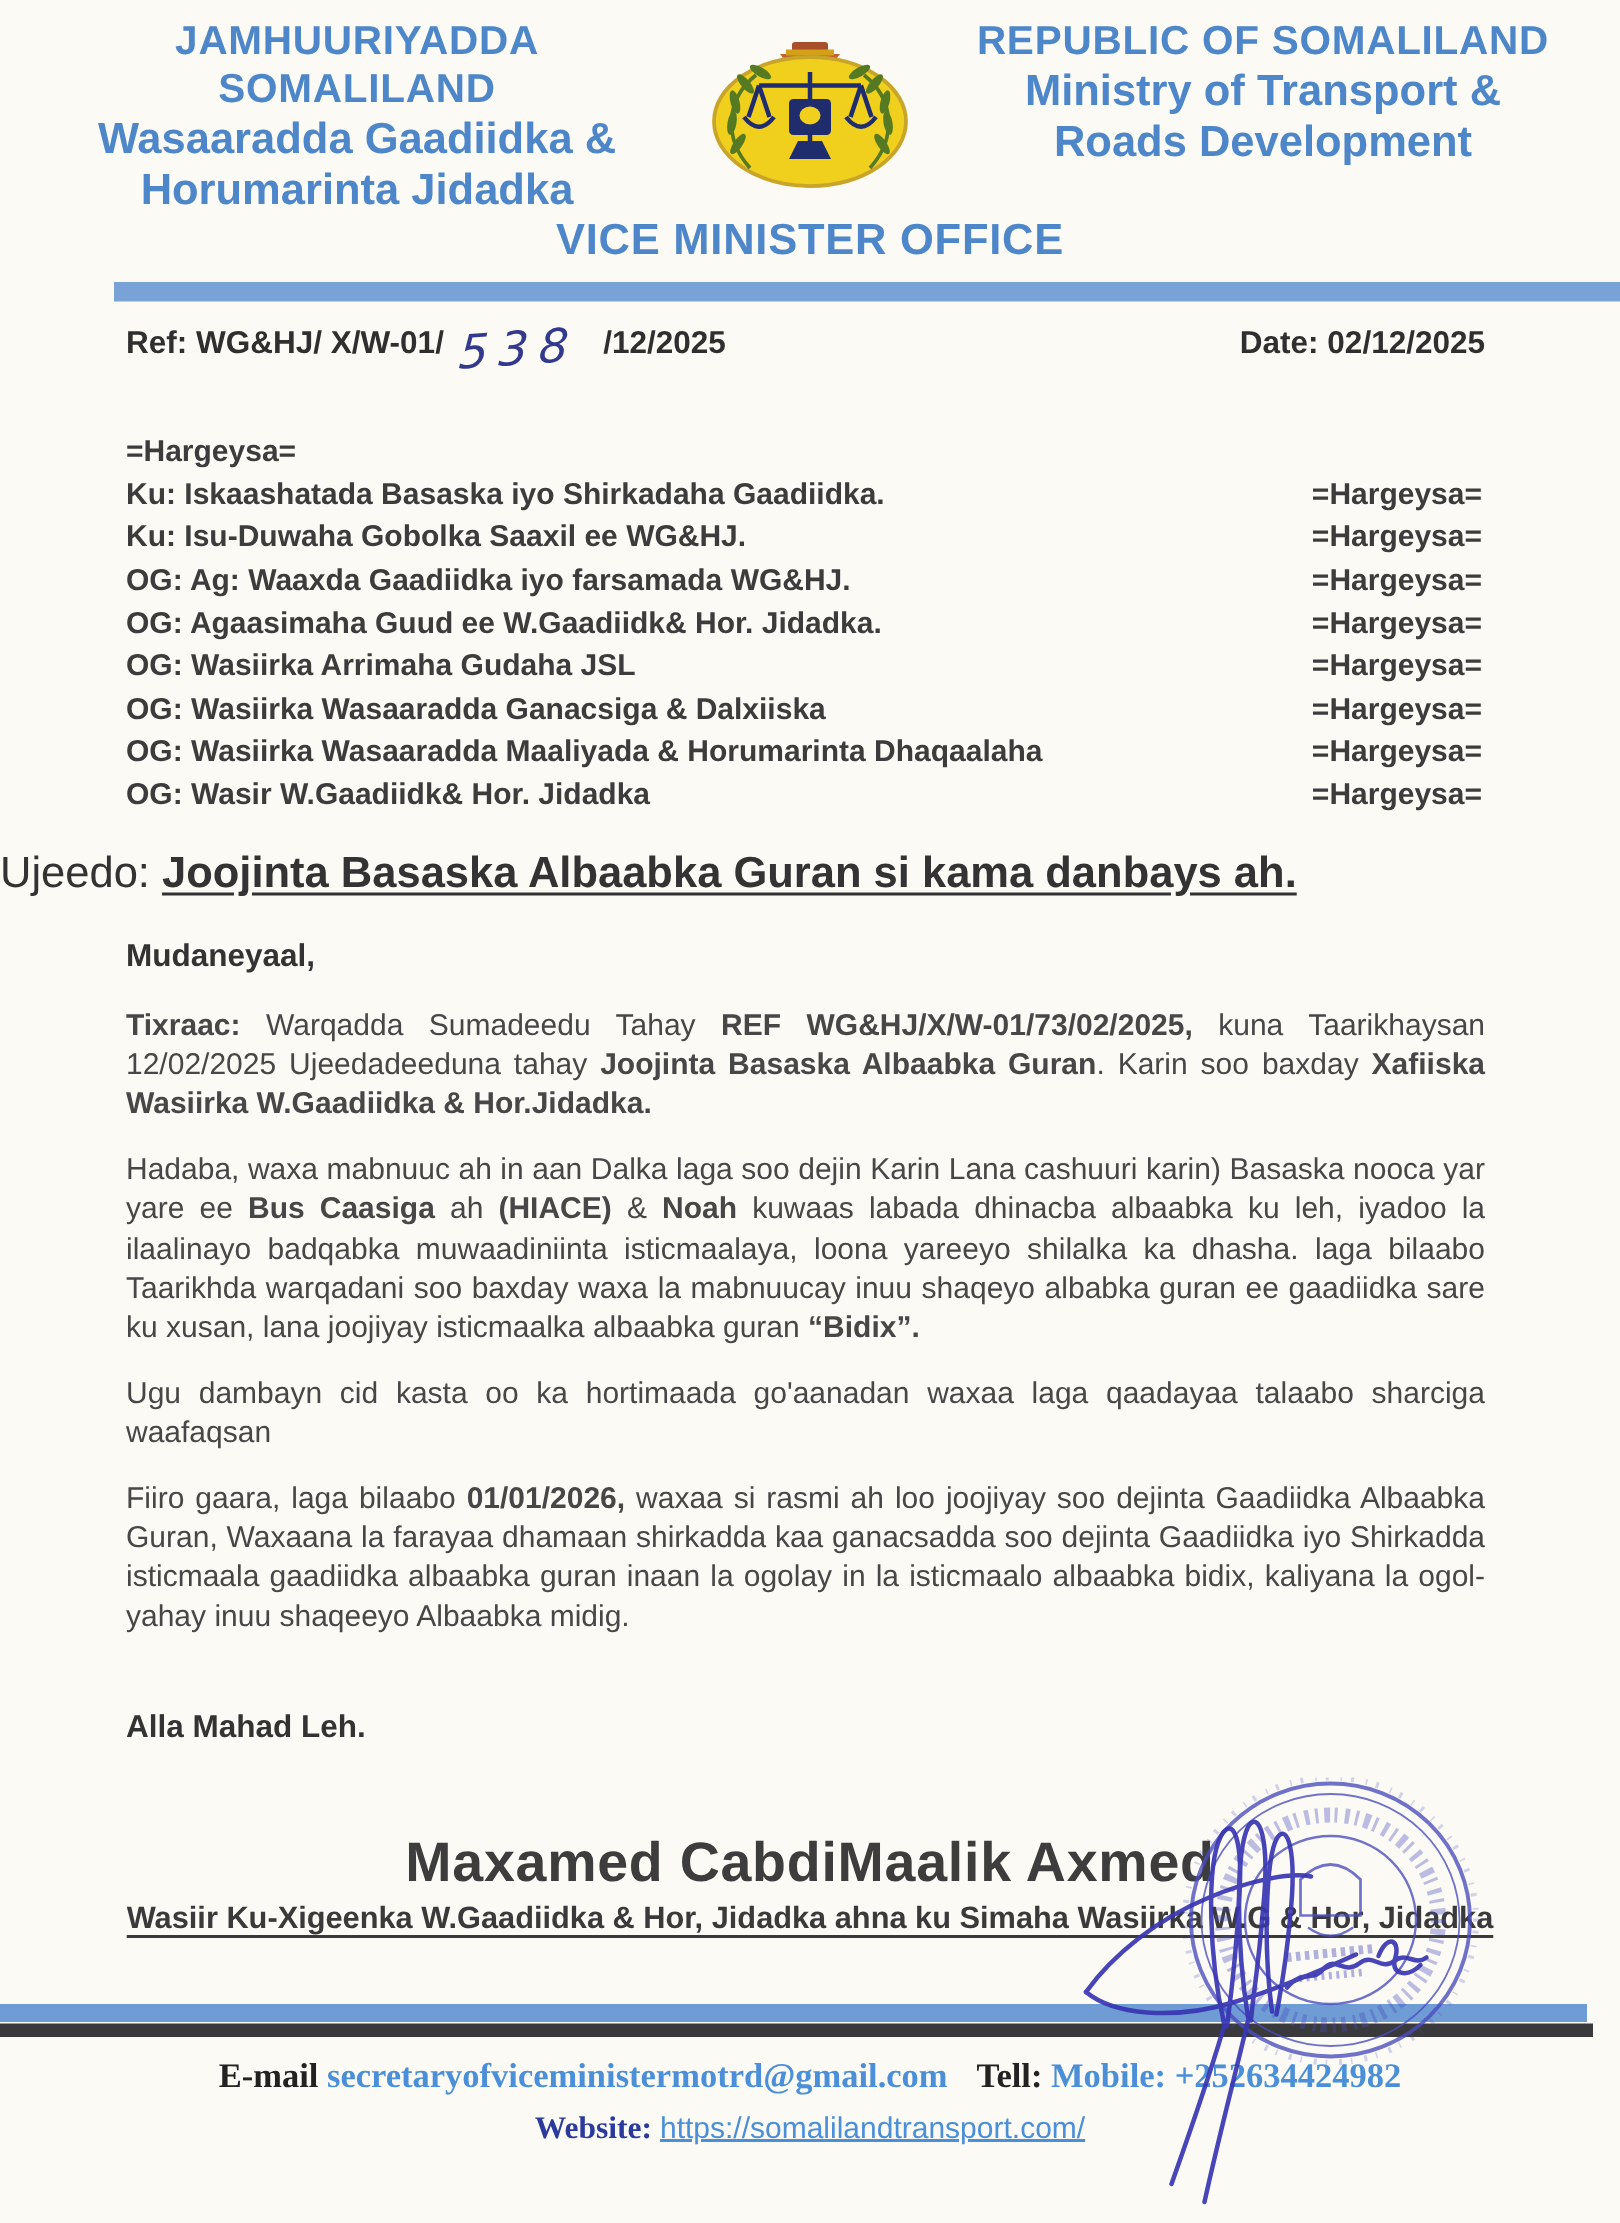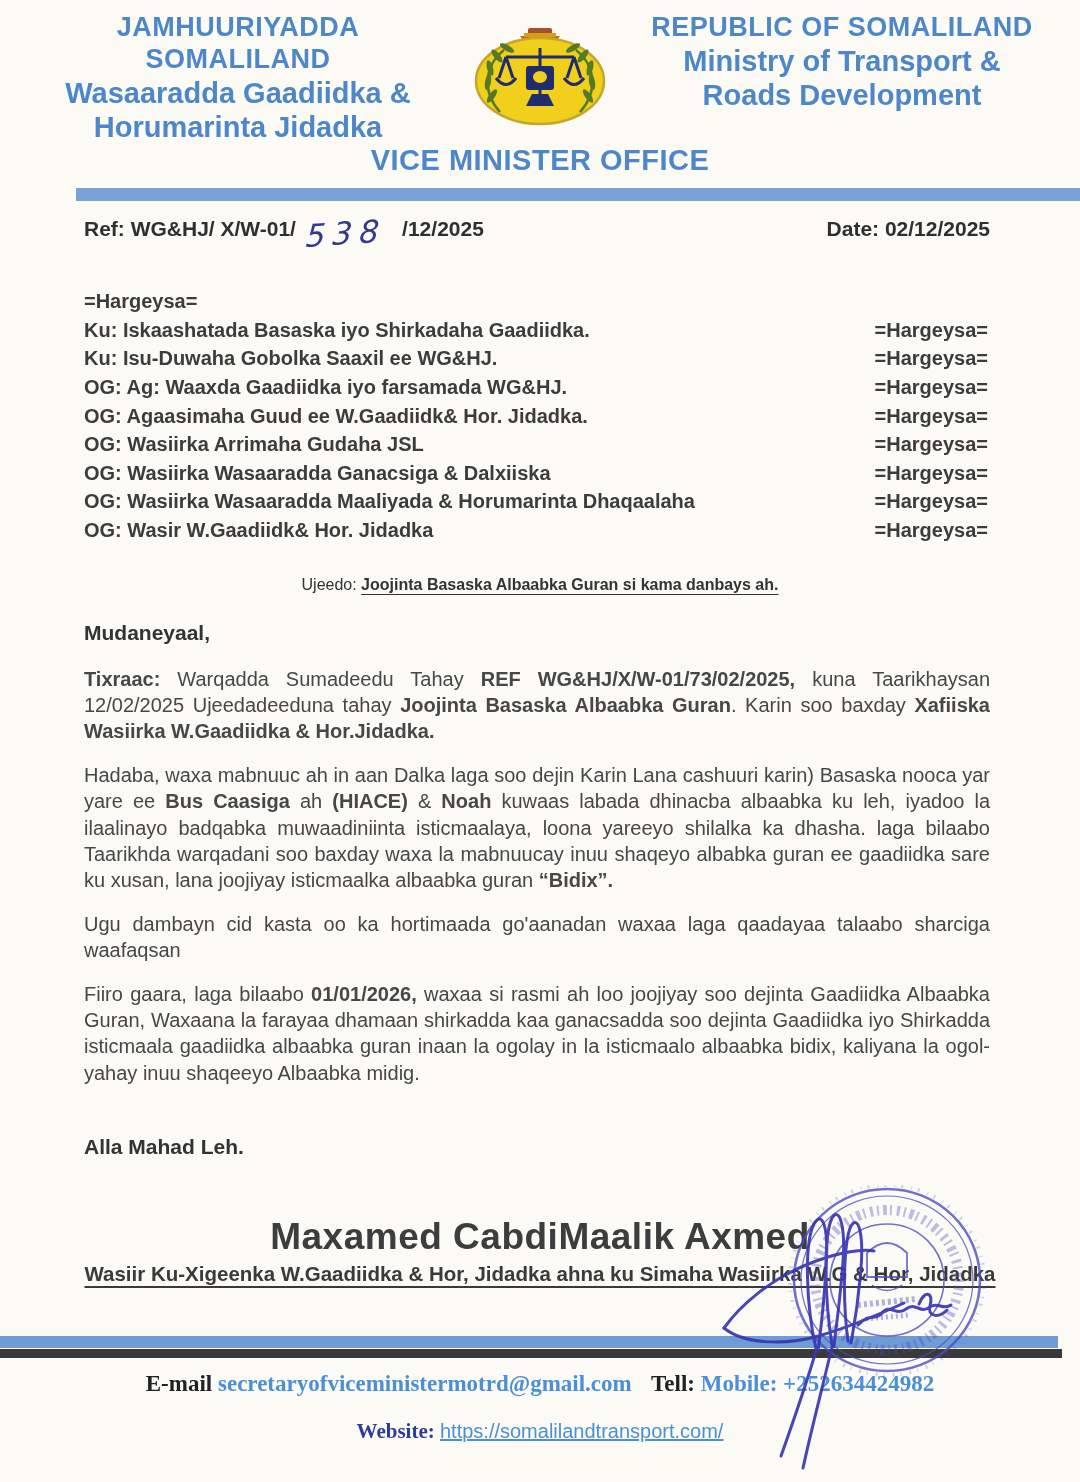--- a/index.html
+++ b/index.html
@@ -27,21 +27,21 @@
   .handwritten{
     display:inline-block;font-family:"DejaVu Sans",sans-serif;font-style:italic;font-weight:400;
     font-size:31px;color:#333a8e;letter-spacing:7px;transform:rotate(-4deg) skewX(-8deg);
     position:relative;top:8px;margin:0 16px 0 10px;
   }
   
   .recipients{margin-top:44px;padding:0 92px 0 84px;}
   .recipient-row{display:flex;justify-content:space-between;font-weight:bold;
     font-size:20px;color:#3c3c3c;line-height:28.6px;}
   
-  .subject{margin-top:31px;text-align:center;font-size:16px;color:#333;}
+  .subject{margin-top:21px;text-align:left;font-size:29px;color:#333;}
   .subject .subj-text{font-weight:bold;text-decoration:underline;text-underline-offset:4px;}
   .salutation{margin-top:27px;padding-left:84px;font-weight:bold;font-size:21px;color:#333;}
   .para{padding:0 90px 0 84px;text-align:justify;font-size:20px;line-height:26.4px;color:#474747;}
   .p-tixraac{margin-top:21px;}
   .p-hadaba{margin-top:17px;}
   .p-ugu{margin-top:17px;}
   .p-fiiro{margin-top:17px;}
   .para .b{font-weight:bold;}
   .closing{margin-top:49px;padding-left:84px;font-weight:bold;font-size:21px;color:#333;}
   
@@ -49,21 +49,21 @@
   .sig-title{margin-top:4px;text-align:center;font-weight:bold;font-size:20.5px;color:#3a3a3a;
     text-decoration:underline;text-underline-offset:5px;}
   .stamp-wrap{position:absolute;left:620px;top:1185px;width:460px;height:300px;z-index:5;pointer-events:none;}
   
   .bar-blue{position:absolute;left:0;top:1336px;width:1058px;height:12px;background:#6f9cd4;z-index:2;}
   .bar-dark{position:absolute;left:0;top:1349px;width:1062px;height:9px;background:#3a3a3c;z-index:2;}
   .footer{position:absolute;left:0;top:1366px;width:1080px;text-align:center;
     font-family:"Liberation Serif",serif;font-weight:bold;}
   .f1{font-size:23px;color:#2a3a9d;}
   .f2{font-size:23px;color:#222;margin-top:5px;}
-  .f3{font-size:21px;color:#2a3a9d;margin-top:22px;}
+  .f3{font-size:21px;color:#2a3a9d;margin-top:9px;}
   .lnk{color:#4a8fd8;}
   .lnk-u{color:#4a8fd8;text-decoration:underline;font-weight:normal;font-family:"Liberation Sans",sans-serif;font-size:20px;}
   .f-sp{display:inline-block;width:14px;}
 </style>
 </head>
 <body>
 
 <div class="page">
 
   <div class="hdr">

